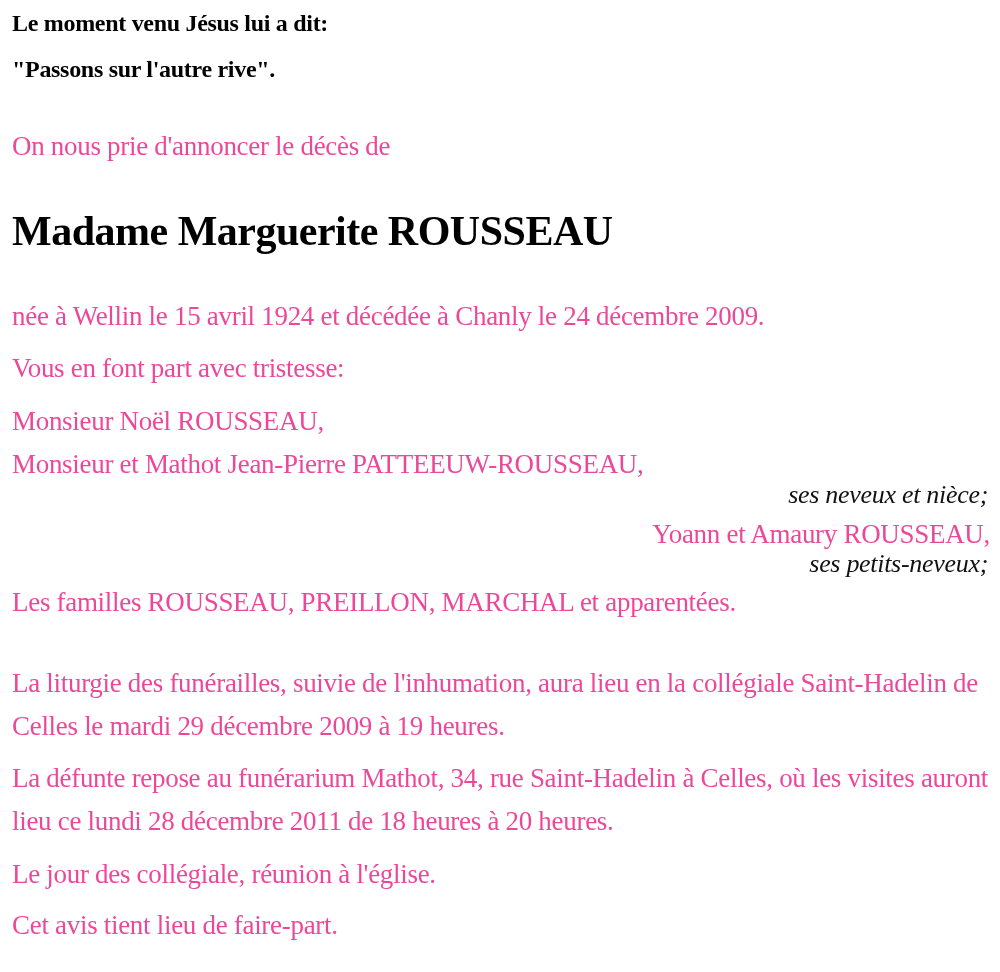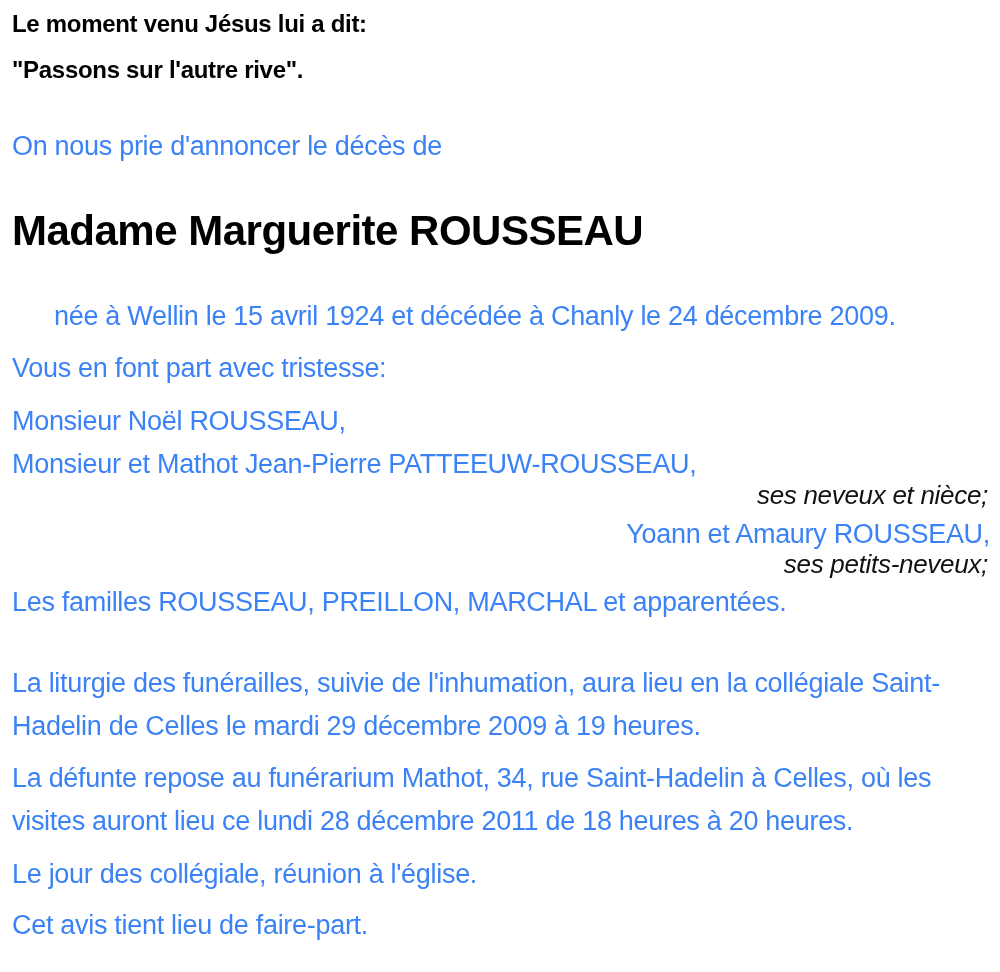--- a/index.html
+++ b/index.html
@@ -7,49 +7,49 @@
     padding: 0;
     background: #ffffff;
   }
   .page {
     position: relative;
     width: 1000px;
     height: 972px;
     box-sizing: border-box;
     background: #ffffff;
     color: #0b0b0b;
-    font-family: Liberation Sans, sans-serif;
+    font-family: Liberation Serif, serif;
     padding: 8px 10px 0 12px;
     overflow: hidden;
     letter-spacing: -0.3px;
   }
   p { margin: 0; }
   .epigraph {
     font-size: 24px;
     font-weight: 700;
     line-height: 1.3;
     color: #000000;
   }
   .epigraph-2 { margin-top: 15px; }
   .body-text {
     font-size: 27px;
     font-weight: 400;
     line-height: 1.6;
-    color: #3b82f6;
+    color: #ec4899;
   }
   .intro { margin-top: 40px; }
   .deceased-name {
     font-size: 42px;
     font-weight: 700;
     line-height: 1.15;
     margin: 38px 0 0 0;
     color: #000000;
     letter-spacing: -0.5px;
   }
-  .birth-death { margin-top: 40px; margin-left: 42px; }
+  .birth-death { margin-top: 40px; }
   .tristesse { margin-top: 9px; }
   .family-member-1 { margin-top: 10px; }
   .relation {
     font-size: 26px;
     font-style: italic;
     line-height: 1.1;
     text-align: right;
     padding-right: 2px;
     margin-top: -6px;
     margin-bottom: -2px;

